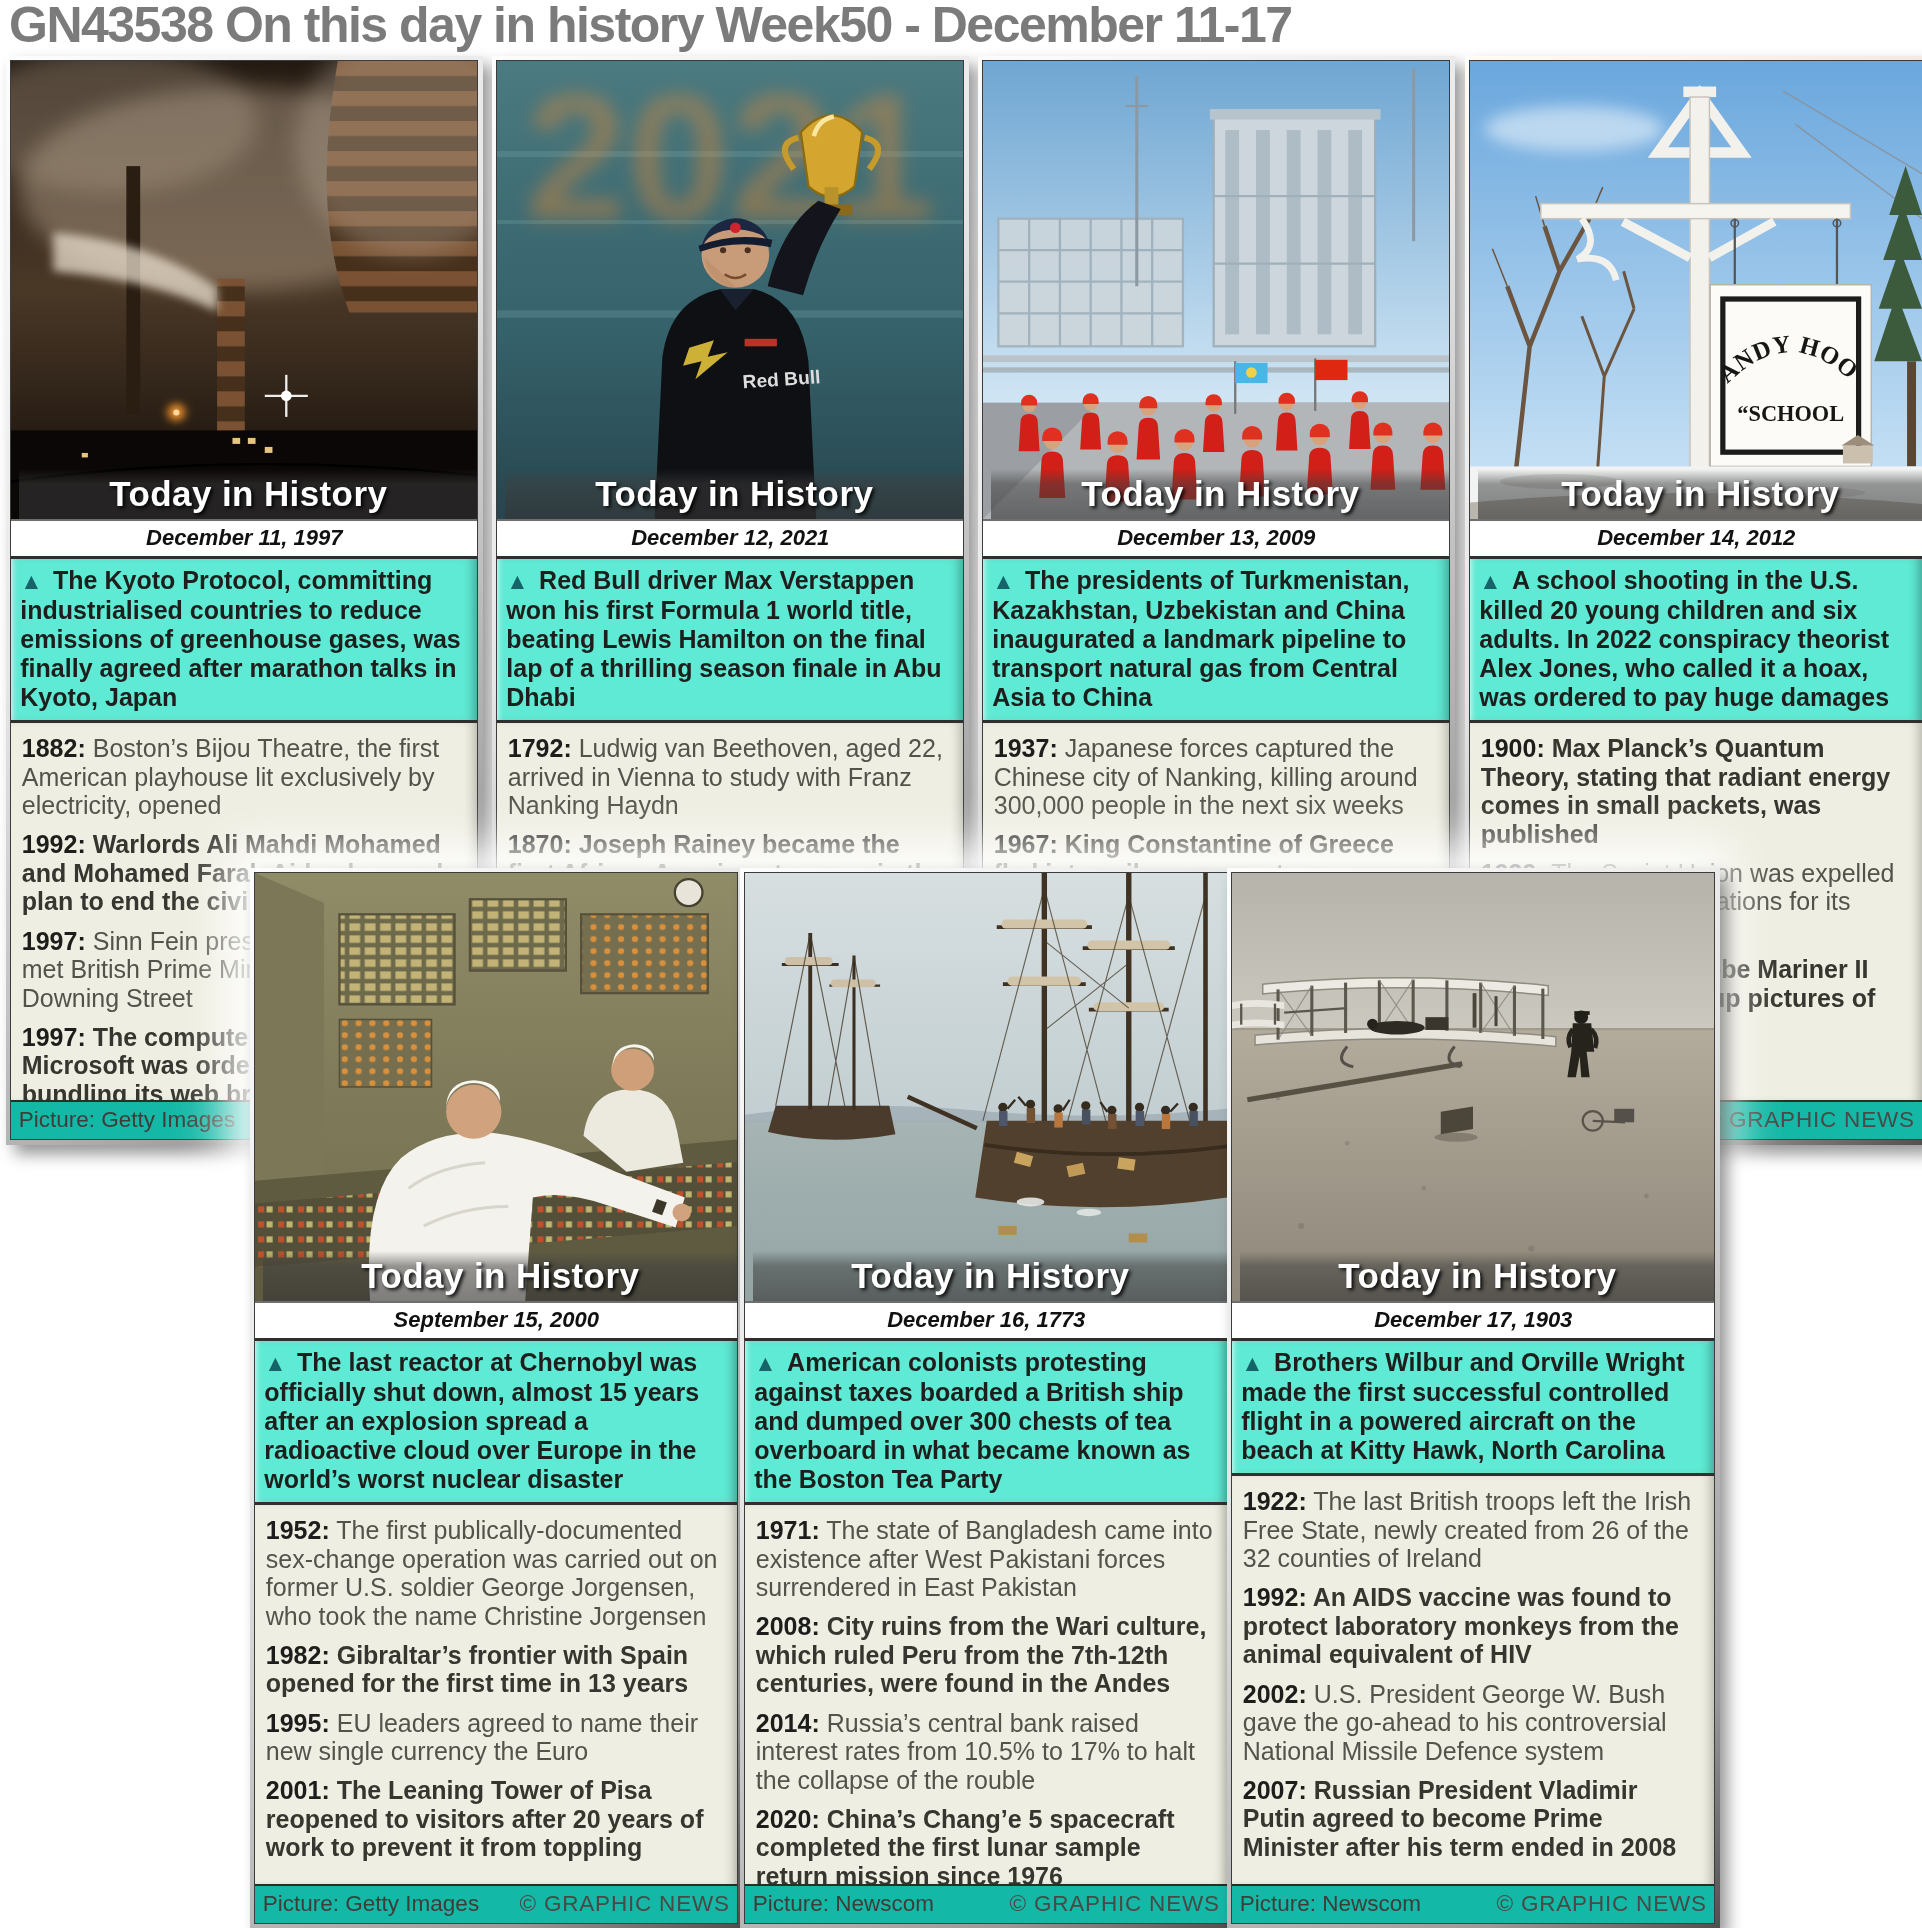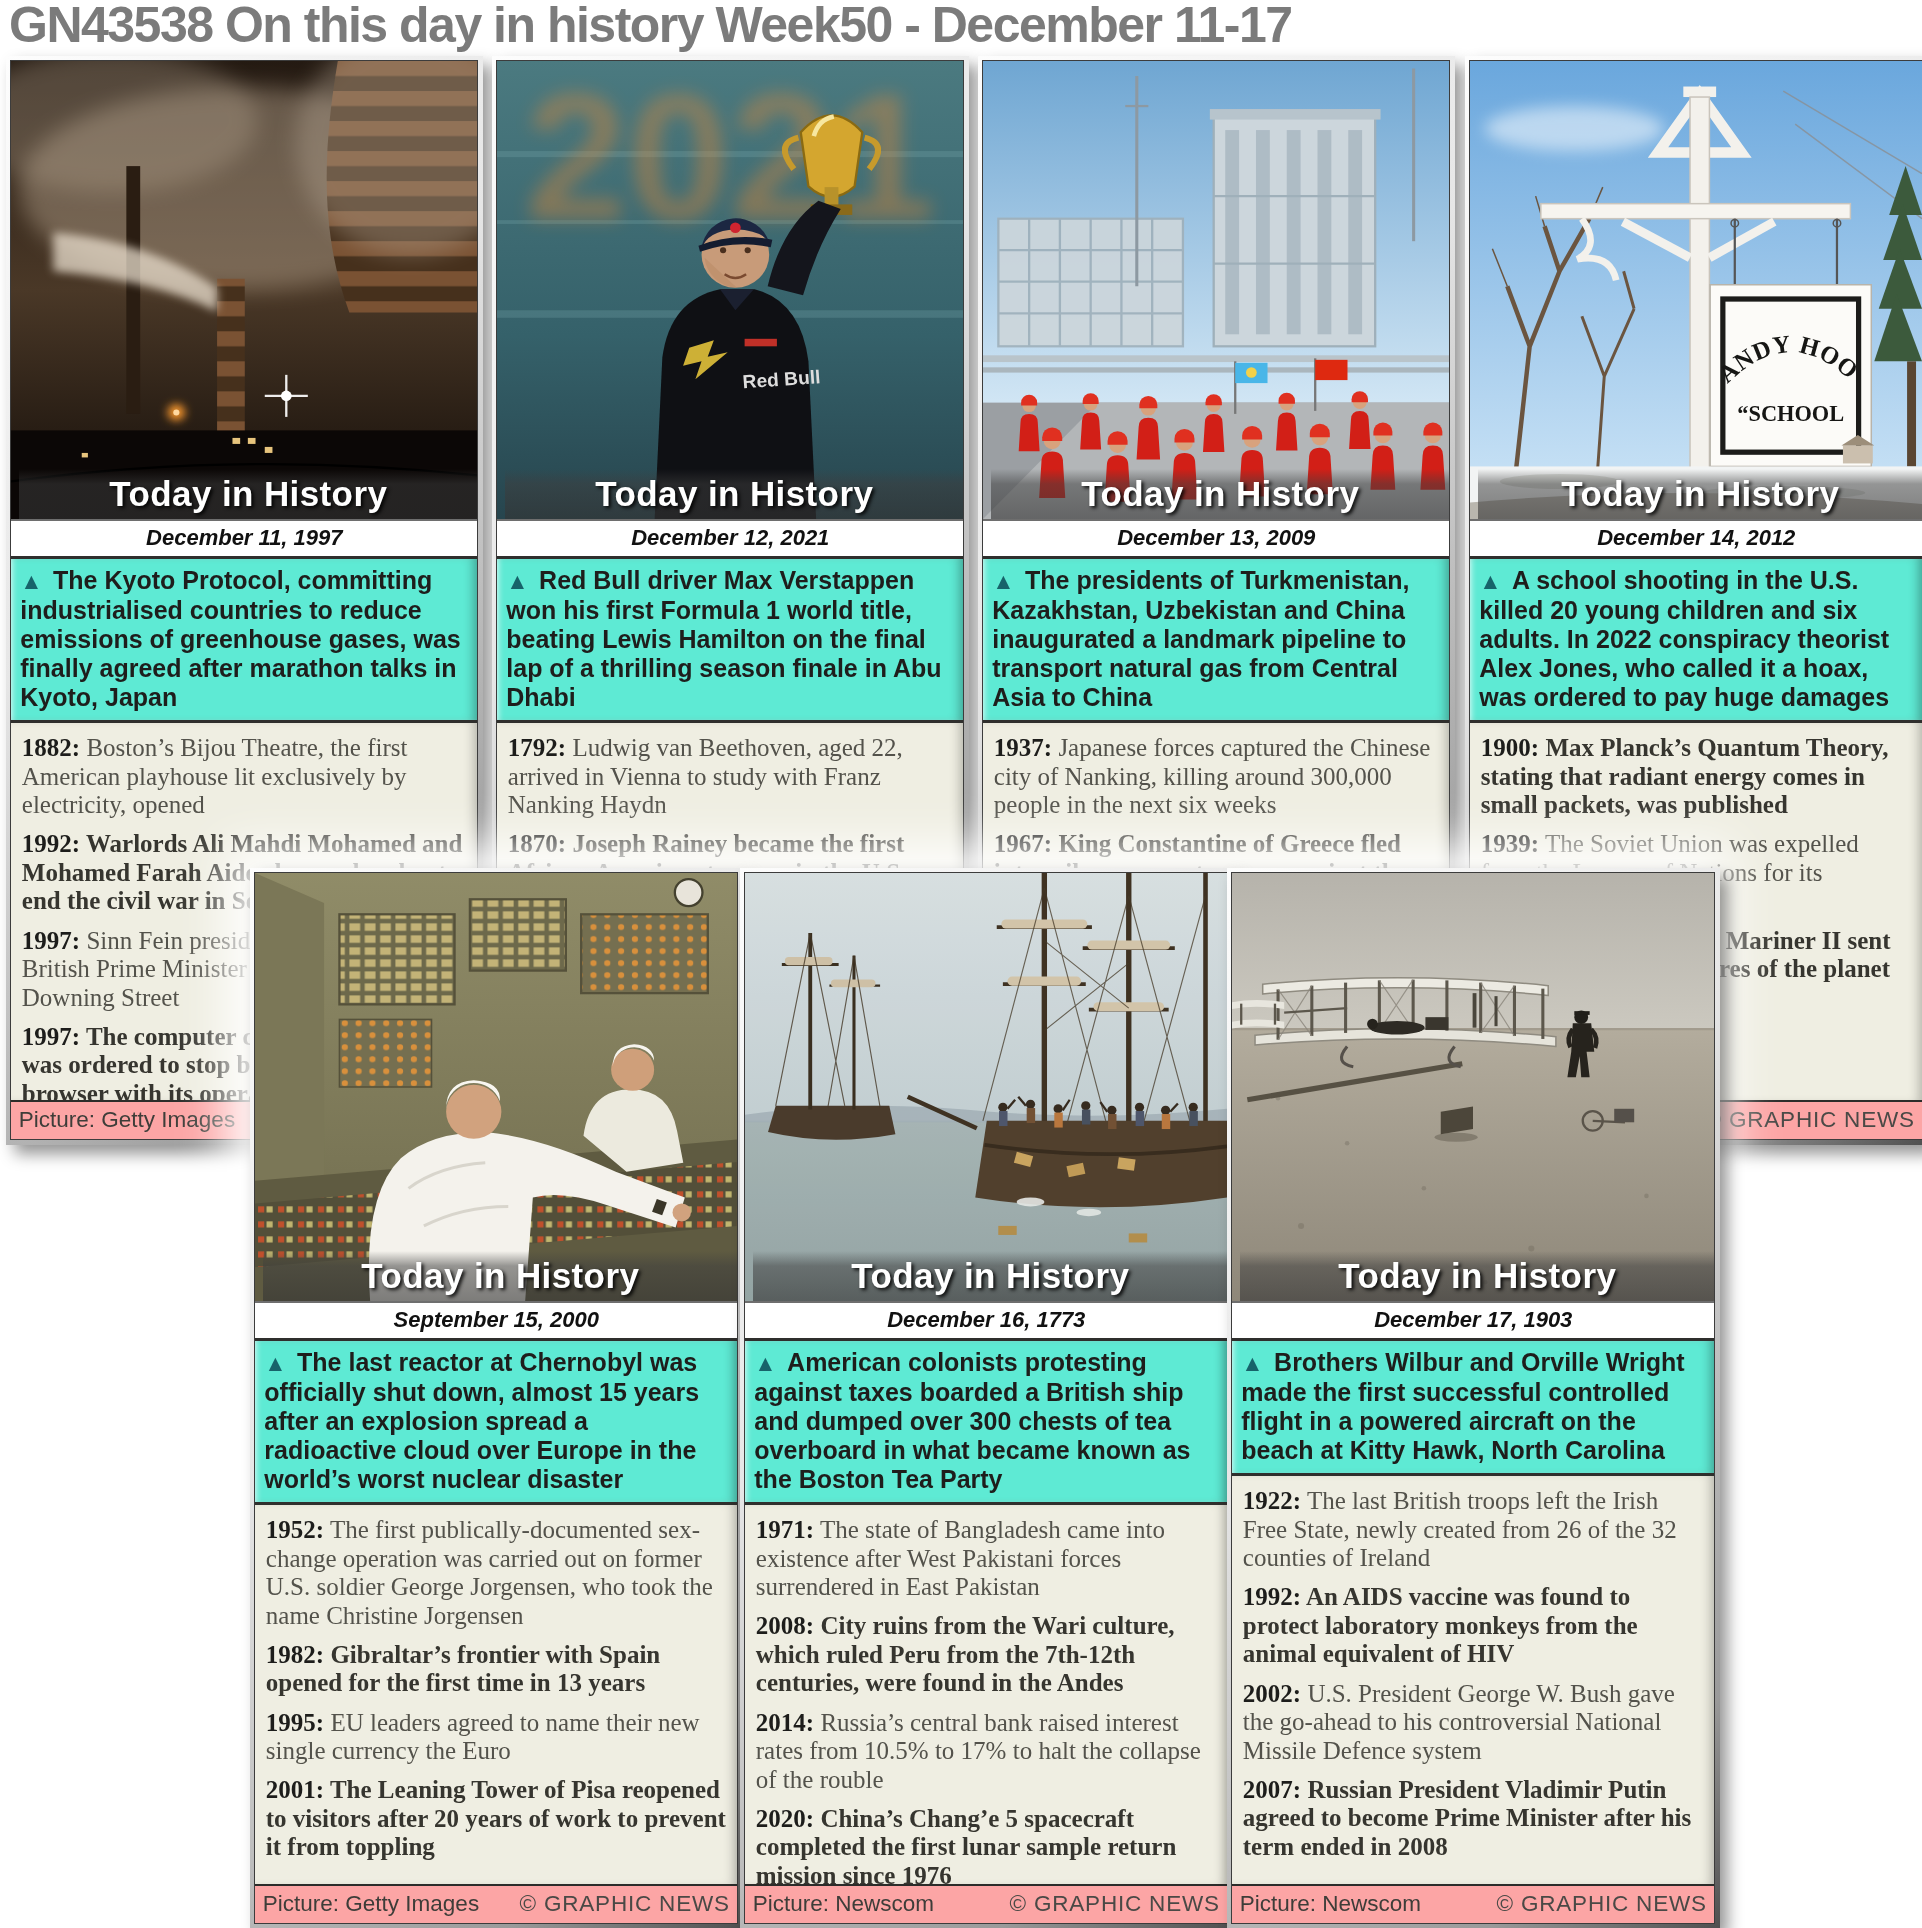--- a/index.html
+++ b/index.html
@@ -19,25 +19,25 @@
           background:linear-gradient(rgba(55,55,55,0),rgba(62,62,62,.52) 30%,rgba(52,52,52,.62));
           text-shadow:2.3px 2.3px 3.8px rgba(0,0,0,.9);}
   .date{flex:0 0 auto;text-align:center;font-style:italic;font-weight:bold;font-size:22px;
         padding:3.8px 0 5.3px;background:#fff;color:#111;}
   .headline{flex:0 0 auto;background:#5eead4;border-top:3px solid #2f2f2d;border-bottom:3px solid #2f2f2d;
         padding:6.8px 10.5px 8.3px 9px;font-weight:bold;font-size:25px;line-height:29px;color:#1e1e1c;
         box-shadow:inset -9px 0 10.5px -6px rgba(0,0,0,.32),inset 4.5px 0 6px -3.8px rgba(255,255,255,.85);}
   .tri{color:#17636a;margin-right:10.5px;font-size:22.5px;}
   .entries{flex:1 1 auto;overflow:hidden;background:#efeee2;padding:10.5px 10.5px 0 10.5px;
         font-size:25px;line-height:28.6px;color:#53524b;
-        box-shadow:inset -9px 0 10.5px -6px rgba(0,0,0,.25);font-family:Liberation Serif, serif;}
+        box-shadow:inset -9px 0 10.5px -6px rgba(0,0,0,.25);}
   .entry{margin:0 0 10.5px 0;}
   .entry .yr{font-weight:bold;color:#1d1d1b;}
   .entry.bold{font-weight:bold;color:#36352f;}
-  .footer{flex:0 0 auto;display:flex;justify-content:space-between;align-items:flex-end;background:#fca5a5;
+  .footer{flex:0 0 auto;display:flex;justify-content:space-between;align-items:flex-end;background:#14b8a6;
         border-top:2.3px solid #2c2c2a;padding:4.5px 7.5px 6.8px;font-size:22.5px;color:#3e3d39;}
   .footer .gn{color:#4a4946;letter-spacing:0.8px;}
   .wash{position:absolute;background:#fff;box-shadow:0 0 45px 34px rgba(255,255,255,.95);}
 </style>
 </head>
 <body>
 
 <div class="title">GN43538 On this day in history Week50 - December 11-17</div>
 
 <div class="panel" style="left:6px;top:56px;width:466px;height:1078px;">

